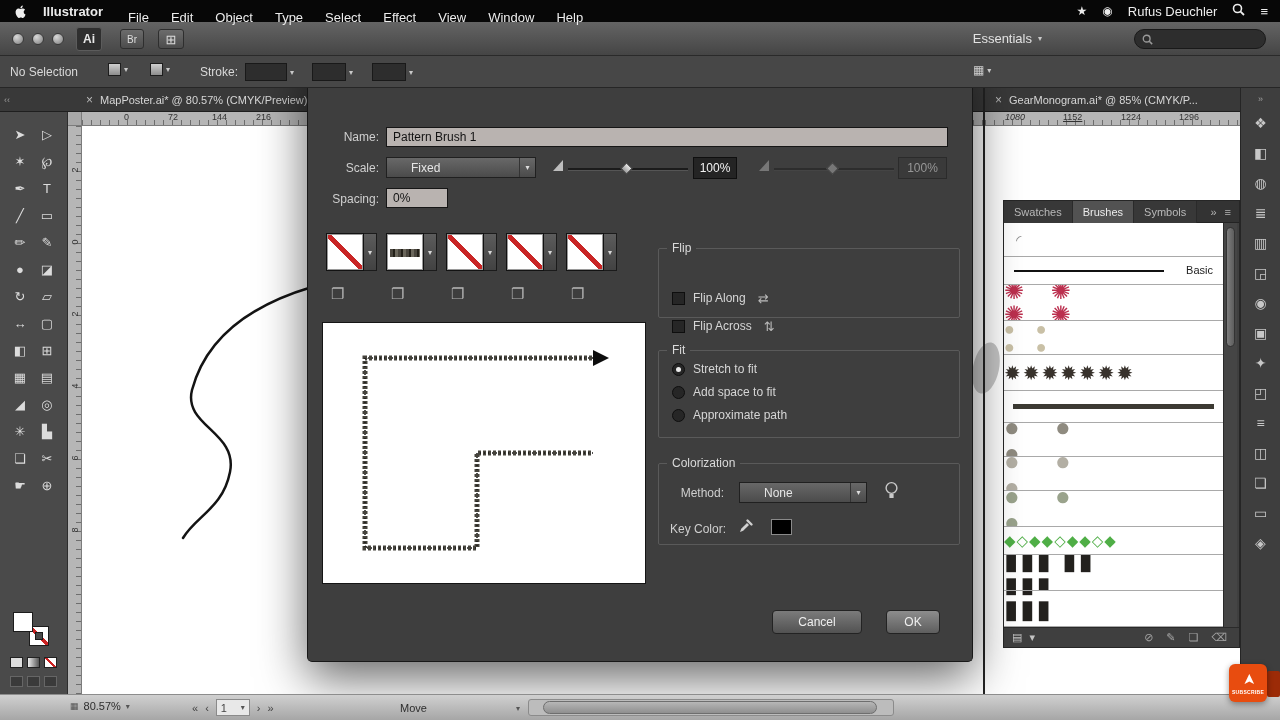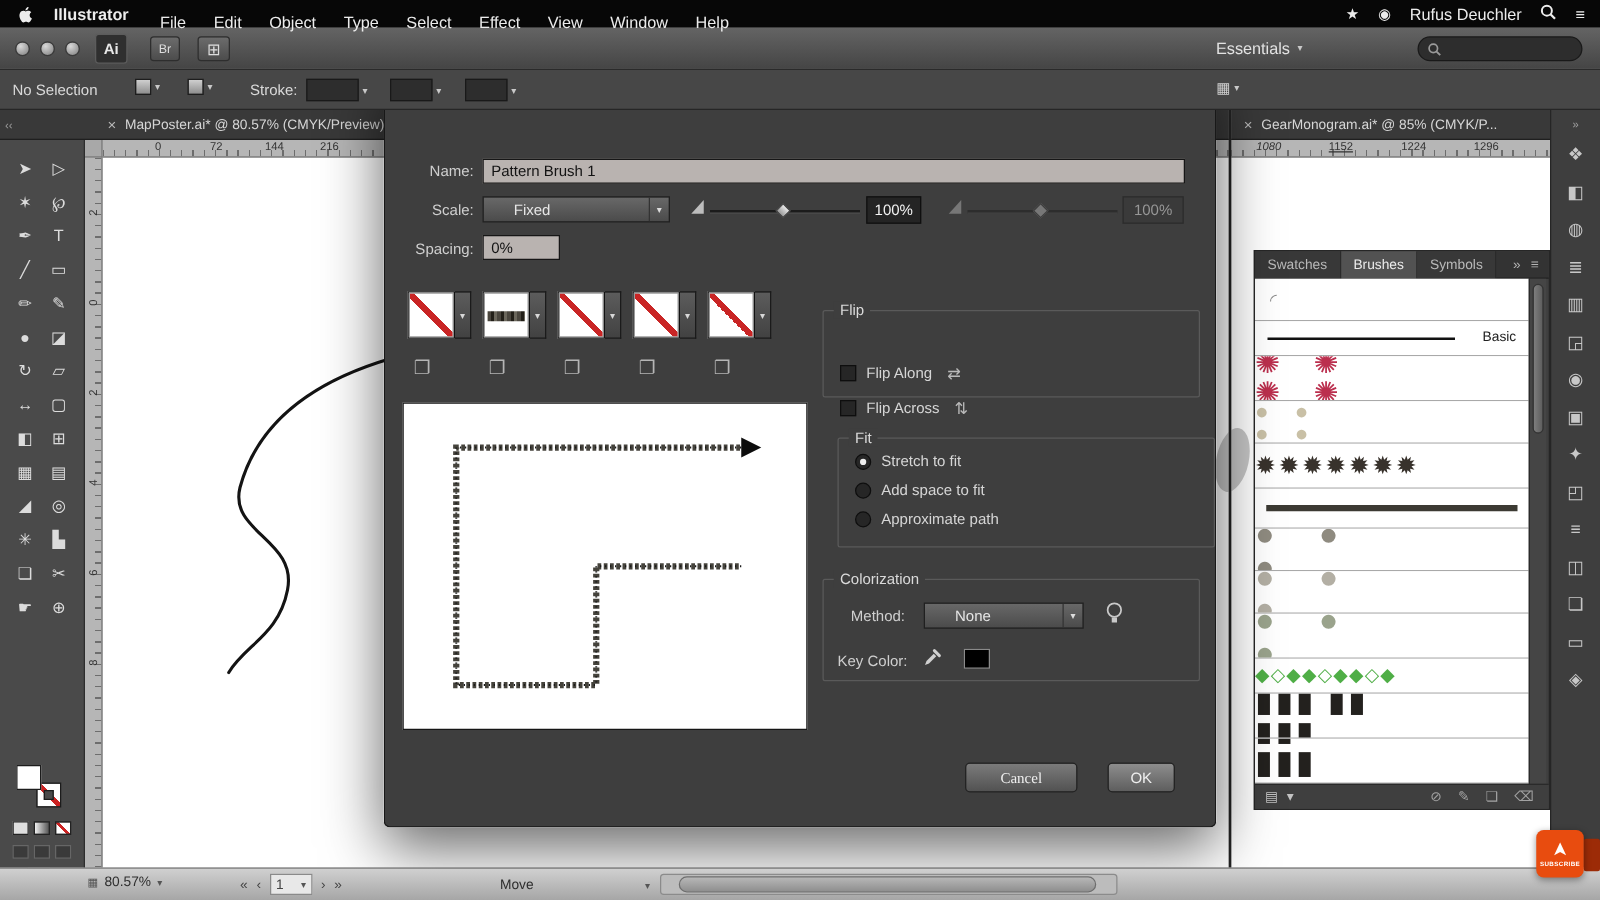--- a/index.html
+++ b/index.html
@@ -580,21 +580,21 @@
 
           <span class="optrow">
             <span class="checkbox"></span>
             <span>Flip Across</span>
             <span class="flip-ico">⇅</span>
           </span>
 
       </div>
     </div>
 
-    <div class="fieldset" style="left:350px; top:272px; width:302px; height:88px;margin-left:12px;">
+    <div class="fieldset" style="left:350px; top:272px; width:302px; height:88px;">
       <span class="legend">Fit</span>
       <div class="optcol" style="top:10px; gap:7px;">
 
           <span class="optrow" style="height:16px;">
             <span class="radio" data-sel="1"></span>
             <span>Stretch to fit</span>
           </span>
 
           <span class="optrow" style="height:16px;">
             <span class="radio" data-sel="0"></span>
@@ -625,21 +625,21 @@
     </span>
     <span class="lblR" style="left:330px; width:88px; top:444px;">Key Color:</span>
     <span class="abs" style="left:430px; top:440px;">
       <svg width="16" height="16" viewBox="0 0 16 16">
           <path d="M2 14 L3.2 10.8 L9 5 L11 7 L5.2 12.8 Z" fill="#d0d0d0"></path>
           <path d="M9.5 2.5 L13.5 6.5" stroke="#d0d0d0" stroke-width="2.4" stroke-linecap="round"></path>
         </svg>
     </span>
     <span id="keyswatch" style="left:463px; top:441px;"></span>
 
-    <span class="btn" style="left:464px; top:532px; width:90px;font-family:Liberation Serif, serif;">Cancel</span>
+    <span class="btn" style="left:464px; top:532px; width:90px;">Cancel</span>
     <span class="btn" id="btn-ok" style="left:578px; top:532px; width:54px;">OK</span>
   </div>
 </div>
 
 <div id="statusbar">
   <span id="zoomwidget">
     <span style="font-size:9px; color:#555;">▦</span>
     <span>80.57%</span>
     <span class="cb-caret" style="color:#555;">▾</span>
   </span>

